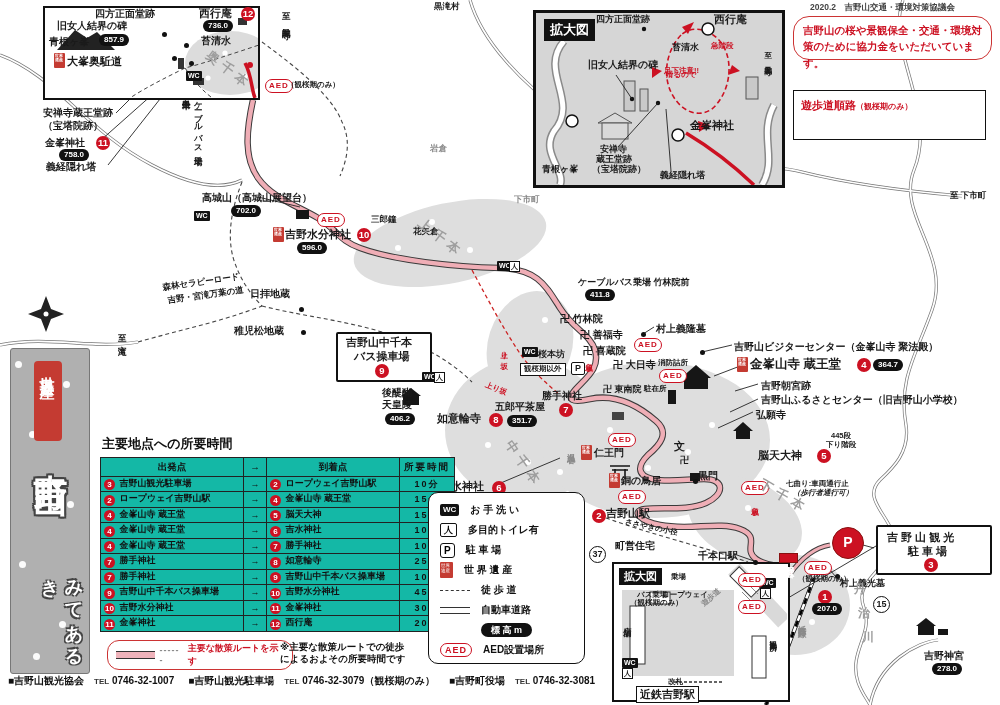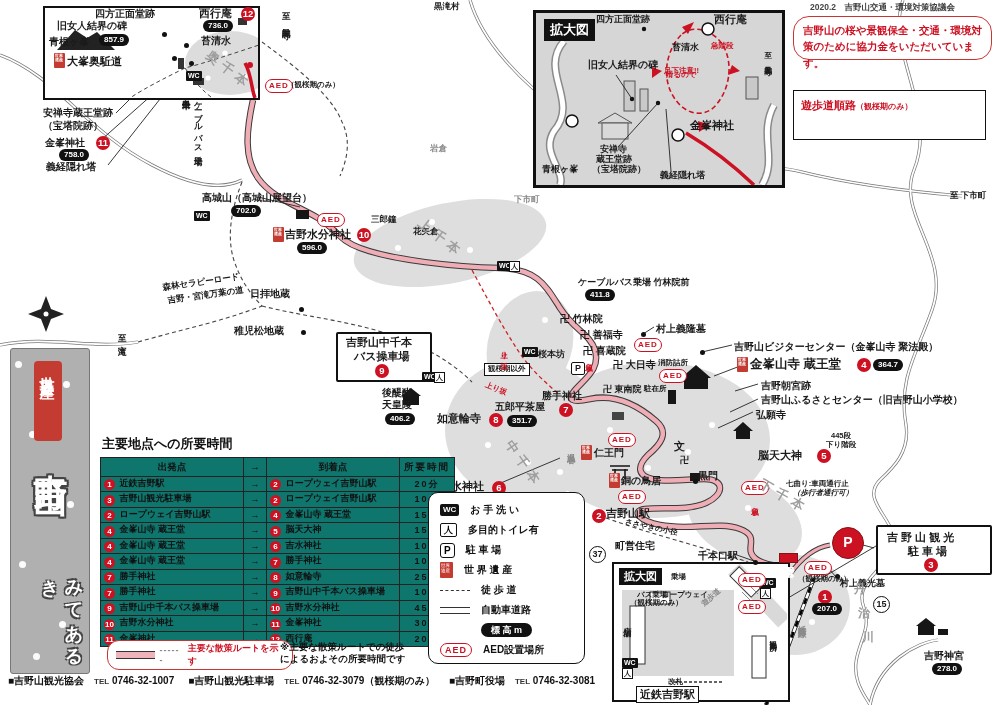--- a/index.html
+++ b/index.html
@@ -44,21 +44,21 @@
   .credit{position:absolute;left:810px;top:2px;font-size:8.5px;font-weight:bold;color:#444;z-index:6}
   .noticebox{position:absolute;left:793px;top:16px;width:199px;height:44px;border:1.8px solid #cc3333;border-radius:16px;color:#cc1122;font-weight:bold;font-size:10.5px;padding:5px 9px;box-sizing:border-box;z-index:6;line-height:1.55;background:#fff}
   .supportnote{position:absolute;left:791px;top:64px;font-size:8.8px;font-weight:bold;z-index:6;color:#222}
   .walkbox{position:absolute;left:793px;top:90px;width:193px;height:50px;border:1.5px solid #111;background:#fff;padding:4px 7px;box-sizing:border-box;z-index:6}
   .walkbox .t{color:#cc1122;font-weight:bold;font-size:11px}
   .walkbox .tsuf{color:#cc1122;font-weight:bold;font-size:8px}
   .walkbox .b{font-size:8.8px;font-weight:bold;line-height:1.35;margin-top:1px}
   
   .times{position:absolute;left:100px;top:435px;z-index:6}
   .times h3{font-size:13px;margin:0 0 4px 2px;color:#111}
-  .times table{border-collapse:collapse;background:#0f766e}
+  .times table{border-collapse:collapse;background:#14b8a6}
   .times th,.times td{border:1px solid #222;font-size:9px;font-weight:bold;padding:1px 3px;line-height:1.25;color:#111}
   .times th{font-size:9.5px;padding:3px}
   .cf{width:136px}.ca{width:16px;text-align:center}.ct{width:126px}.cd{width:48px;text-align:center;letter-spacing:2px}
   .inum{display:inline-block;background:#cc1122;color:#fff;border-radius:50%;width:11px;height:11px;line-height:11px;text-align:center;font-size:8px;margin-right:2px;vertical-align:-1.5px;letter-spacing:0}
   
   .routebox{position:absolute;left:107px;top:640px;width:168px;height:28px;border:1.5px solid #cc3333;border-radius:12px;display:flex;align-items:center;gap:5px;padding:0 8px;z-index:6;background:#fff}
   .sampleline{width:40px;height:6px;background:#efb3bb;border-top:1.8px solid #333;border-bottom:1.8px solid #333}
   .sampledash{color:#888;font-size:9px;letter-spacing:1px;font-weight:bold}
   .routebox .lbl{color:#cc1122;font-size:9px;font-weight:bold}
   .routenote{position:absolute;left:280px;top:641px;width:130px;font-size:9.5px;font-weight:bold;z-index:6;line-height:1.3;color:#111}
@@ -288,26 +288,20 @@
       <thead>
         <tr>
           <th class="cf">出発点</th>
           <th class="ca">→</th>
           <th class="ct">到着点</th>
           <th class="cd">所要時間</th>
         </tr>
       </thead>
       <tbody id="times-body">
           <tr>
-            <td class="cf"><span class="inum">1</span> 近鉄吉野駅</td>
-            <td class="ca">→</td>
-            <td class="ct"><span class="inum">2</span> ロープウェイ吉野山駅</td>
-            <td class="cd">20分</td>
-          </tr>
-          <tr>
             <td class="cf"><span class="inum">3</span> 吉野山観光駐車場</td>
             <td class="ca">→</td>
             <td class="ct"><span class="inum">2</span> ロープウェイ吉野山駅</td>
             <td class="cd">10分</td>
           </tr>
           <tr>
             <td class="cf"><span class="inum">2</span> ロープウェイ吉野山駅</td>
             <td class="ca">→</td>
             <td class="ct"><span class="inum">4</span> 金峯山寺 蔵王堂</td>
             <td class="cd">15分</td>
@@ -468,21 +462,21 @@
       <div class="ml num" style="left: 375px; top: 364px;">9</div>
       <div class="ml " style="left: 382px; top: 387px;">後醍醐</div>
       <div class="ml " style="left: 382px; top: 399px;">天皇陵</div>
       <div class="ml elev" style="left: 385px; top: 413px;">406.2</div>
       <div class="ml wc" style="left: 422px; top: 372px;">WC</div>
       <div class="ml acc" style="left: 434px; top: 372px;">人</div>
       <div class="ml lg" style="left: 437px; top: 412px;">如意輪寺</div>
       <div class="ml num" style="left: 489px; top: 413px;">8</div>
       <div class="ml " style="left: 495px; top: 401px;">五郎平茶屋</div>
       <div class="ml elev" style="left: 507px; top: 415px;">351.7</div>
-      <div class="ml boxed xs" style="left: 484px; top: 363px;">観桜期以外</div>
+      <div class="ml boxed xs" style="left: 520px; top: 363px;">観桜期以外</div>
       <div class="ml wc" style="left: 522px; top: 347px;">WC</div>
       <div class="ml s9" style="left: 538px; top: 349px;">桜本坊</div>
       <div class="ml pk" style="left: 571px; top: 362px;">P</div>
       <div class="ml " style="left: 542px; top: 390px;">勝手神社</div>
       <div class="ml num" style="left: 559px; top: 403px;">7</div>
       <div class="ml red xs vert" style="left: 499px; top: 345px;">上り坂</div>
       <div class="ml red xs" style="left: 487px; top: 381px; transform: rotate(22deg);">上り坂</div>
       <div class="ml red xs vert" style="left: 584px; top: 357px;">急坂</div>
       <div class="ml area" style="left: 514px; top: 438px; transform: rotate(55deg);">中千本</div>
       <div class="ml vert sm gray" style="left: 566px; top: 446px;">温泉谷</div>

